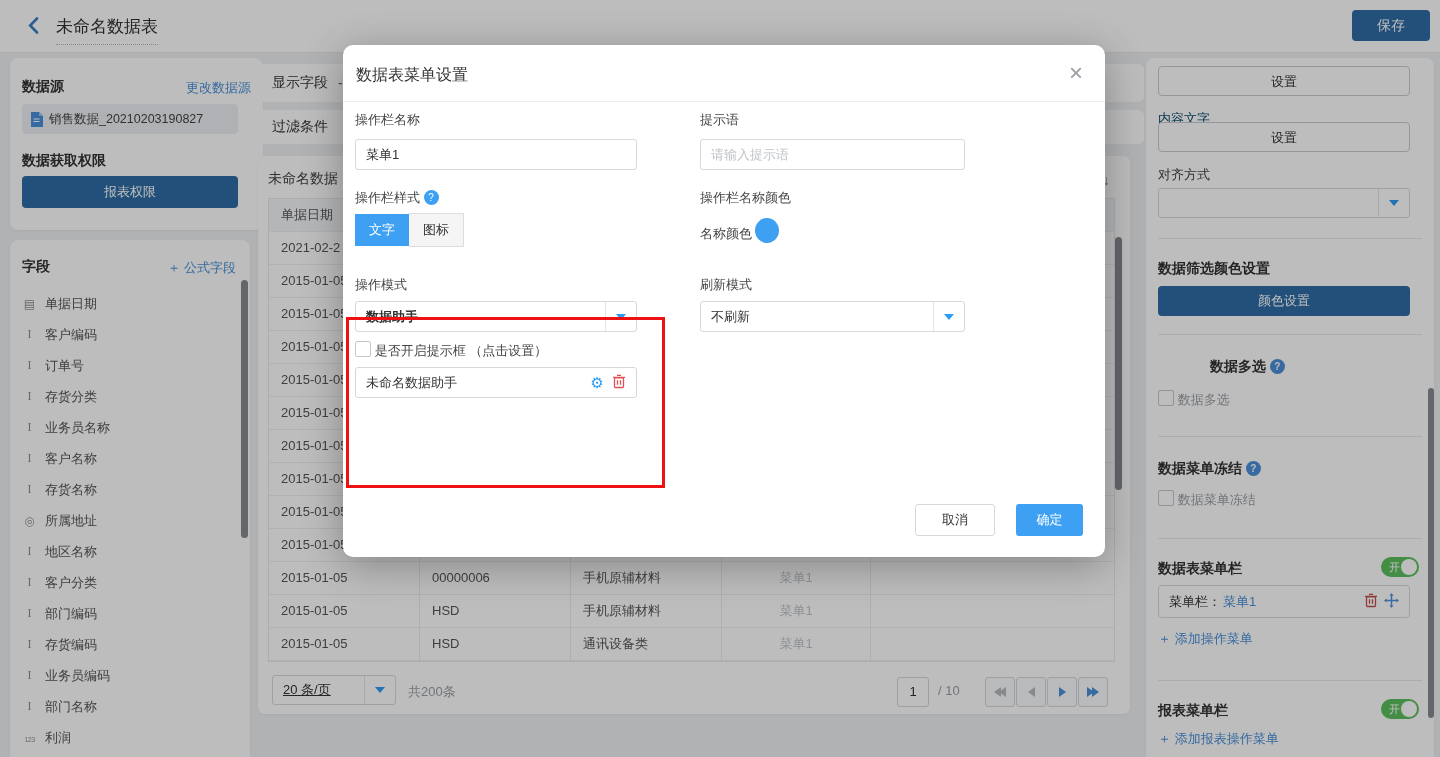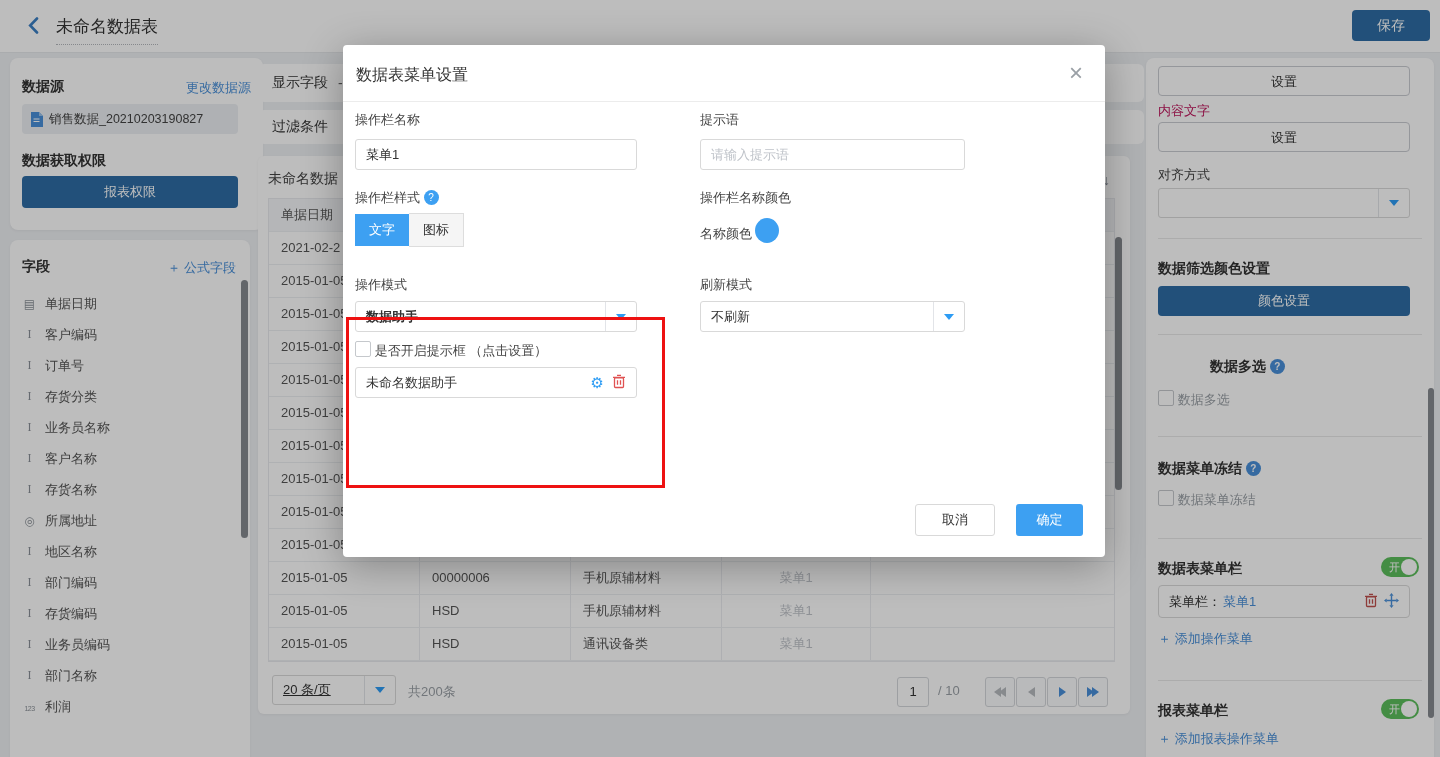--- a/index.html
+++ b/index.html
@@ -42,21 +42,21 @@
   
   .divider{position:absolute;left:12px;right:12px;height:1px;background:#e8e8e8;}
   .qicon{display:inline-block;width:15px;height:15px;border-radius:50%;background:#4a90d9;color:#fff;font-size:10px;line-height:15px;text-align:center;vertical-align:1px;}
   .chk{display:inline-block;width:14px;height:14px;border:1px solid #c5c8cc;border-radius:2px;background:#fff;vertical-align:-2px;}
   .toggle{position:absolute;width:38px;height:20px;border-radius:10px;background:#5cbe5c;cursor:pointer;}
   .toggle .t-label{position:absolute;left:8px;top:3px;color:#fff;font-size:11px;}
   .toggle .knob{position:absolute;right:2px;top:2px;width:16px;height:16px;border-radius:50%;background:#fff;}
   .menuitem-box{position:absolute;left:12px;width:252px;height:33px;border:1px solid #d9d9d9;border-radius:4px;background:#fff;display:flex;align-items:center;padding:0 10px;box-sizing:border-box;gap:6px;}
   
   #overlay{position:absolute;left:0;top:0;width:1440px;height:757px;background:rgba(0,0,0,.26);z-index:40;}
-  #modal{position:absolute;left:343px;top:45px;width:762px;height:512px;background:#fff;border-radius:4px;z-index:50;box-shadow:0 8px 40px rgba(0,0,0,.3);}
+  #modal{position:absolute;left:343px;top:45px;width:762px;height:512px;background:#fff;border-radius:10px;z-index:50;box-shadow:0 8px 40px rgba(0,0,0,.3);}
   #modal .label{position:absolute;font-size:13px;color:#444;}
   .input{position:absolute;border:1px solid #d9d9d9;border-radius:3px;height:31px;box-sizing:border-box;font-size:13px;color:#333;padding:0 10px;font-family:inherit;background:#fff;}
   .input::placeholder{color:#bfc3c9;}
   .tab{display:inline-block;width:54px;height:32px;line-height:32px;text-align:center;font-size:13px;cursor:pointer;}
   .tab.on{background:#3da0f2;color:#fff;}
   .tab.off{background:#f5f5f5;color:#333;border:1px solid #ddd;border-left:none;}
   #redbox{position:absolute;left:346px;top:317px;width:313px;height:165px;border:3px solid #ee1111;z-index:60;pointer-events:none;}
   .mbtn-cancel{position:absolute;width:80px;height:32px;background:#fff;border:1px solid #d9d9d9;border-radius:3px;font-size:13px;color:#333;cursor:pointer;}
   .mbtn-ok{position:absolute;width:67px;height:32px;background:#3da0f2;border:none;border-radius:3px;font-size:13px;color:#fff;cursor:pointer;}
 </style>
@@ -136,20 +136,24 @@
         <div class="fitem">
           <span class="gi gi-geo"></span>
           <span>所属地址</span>
         </div>
 
         <div class="fitem">
           <span class="gi gi-text"></span>
           <span>地区名称</span>
         </div>
 
+        <div class="fitem">
+          <span class="gi gi-text"></span>
+          <span>客户分类</span>
+        </div>
 
         <div class="fitem">
           <span class="gi gi-text"></span>
           <span>部门编码</span>
         </div>
 
         <div class="fitem">
           <span class="gi gi-text"></span>
           <span>存货编码</span>
         </div>
@@ -321,21 +325,21 @@
         <span class="tri-r"></span>
       </div>
     <div class="pgbtn" style="left:820px;top:521px;">
         <span class="tri-r"></span>
         <span class="tri-r" style="margin-left:-3px;"></span>
       </div>
   </div>
 
   <div class="card" style="left:1146px;top:58px;width:288px;height:699px;border-radius:8px 8px 0 0;">
     <button class="btn-outline abs" style="left:12px;top:8px;width:252px;height:30px;">设置</button>
-    <span class="abs" style="left:12px;top:44px;color:#be185d;">内容文字</span>
+    <span class="abs" style="left:12px;top:52px;color:#0c4a6e;">内容文字</span>
     <button class="btn-outline abs" style="left:12px;top:64px;width:252px;height:30px;">设置</button>
     <span class="abs" style="left:12px;top:108px;color:#444;">对齐方式</span>
     <div class="selbox abs" style="left:12px;top:130px;width:252px;height:30px;">
       <span class="arrowzone">
           <span class="caret"></span>
         </span>
     </div>
     <div class="divider" style="top:180px;"></div>
 
     <span class="abs bold14" style="left:12px;top:202px;">数据筛选颜色设置</span>

